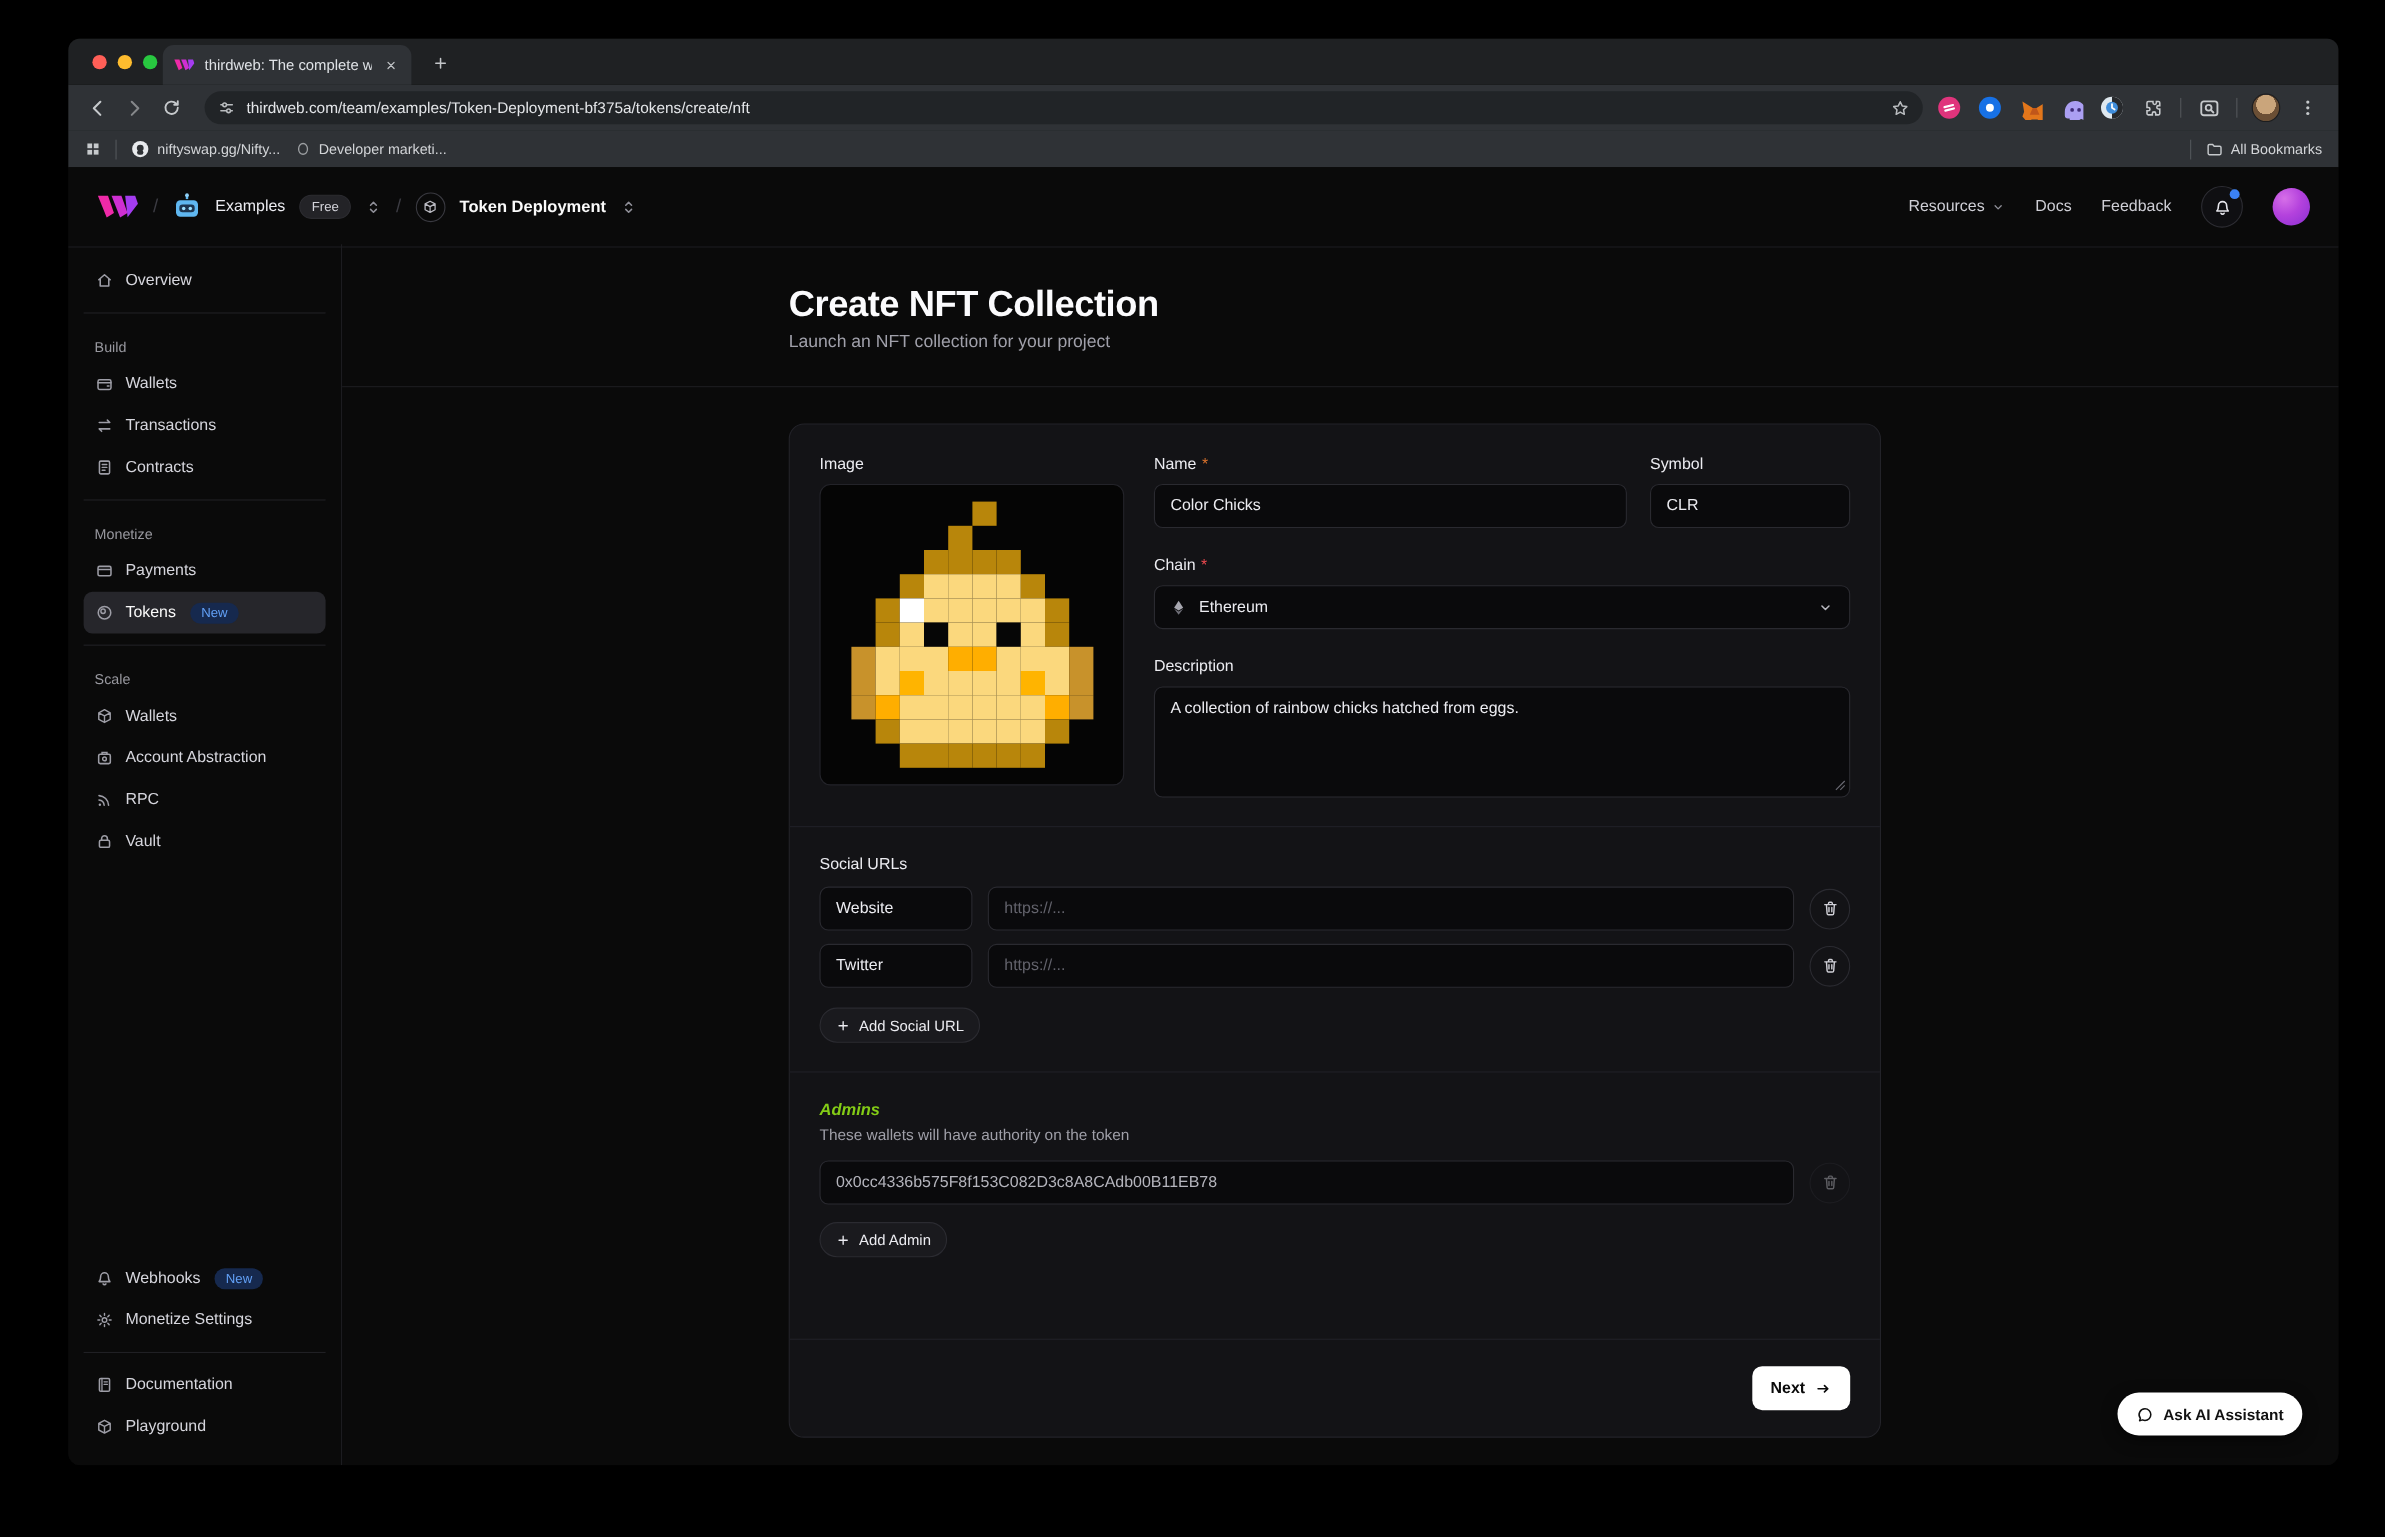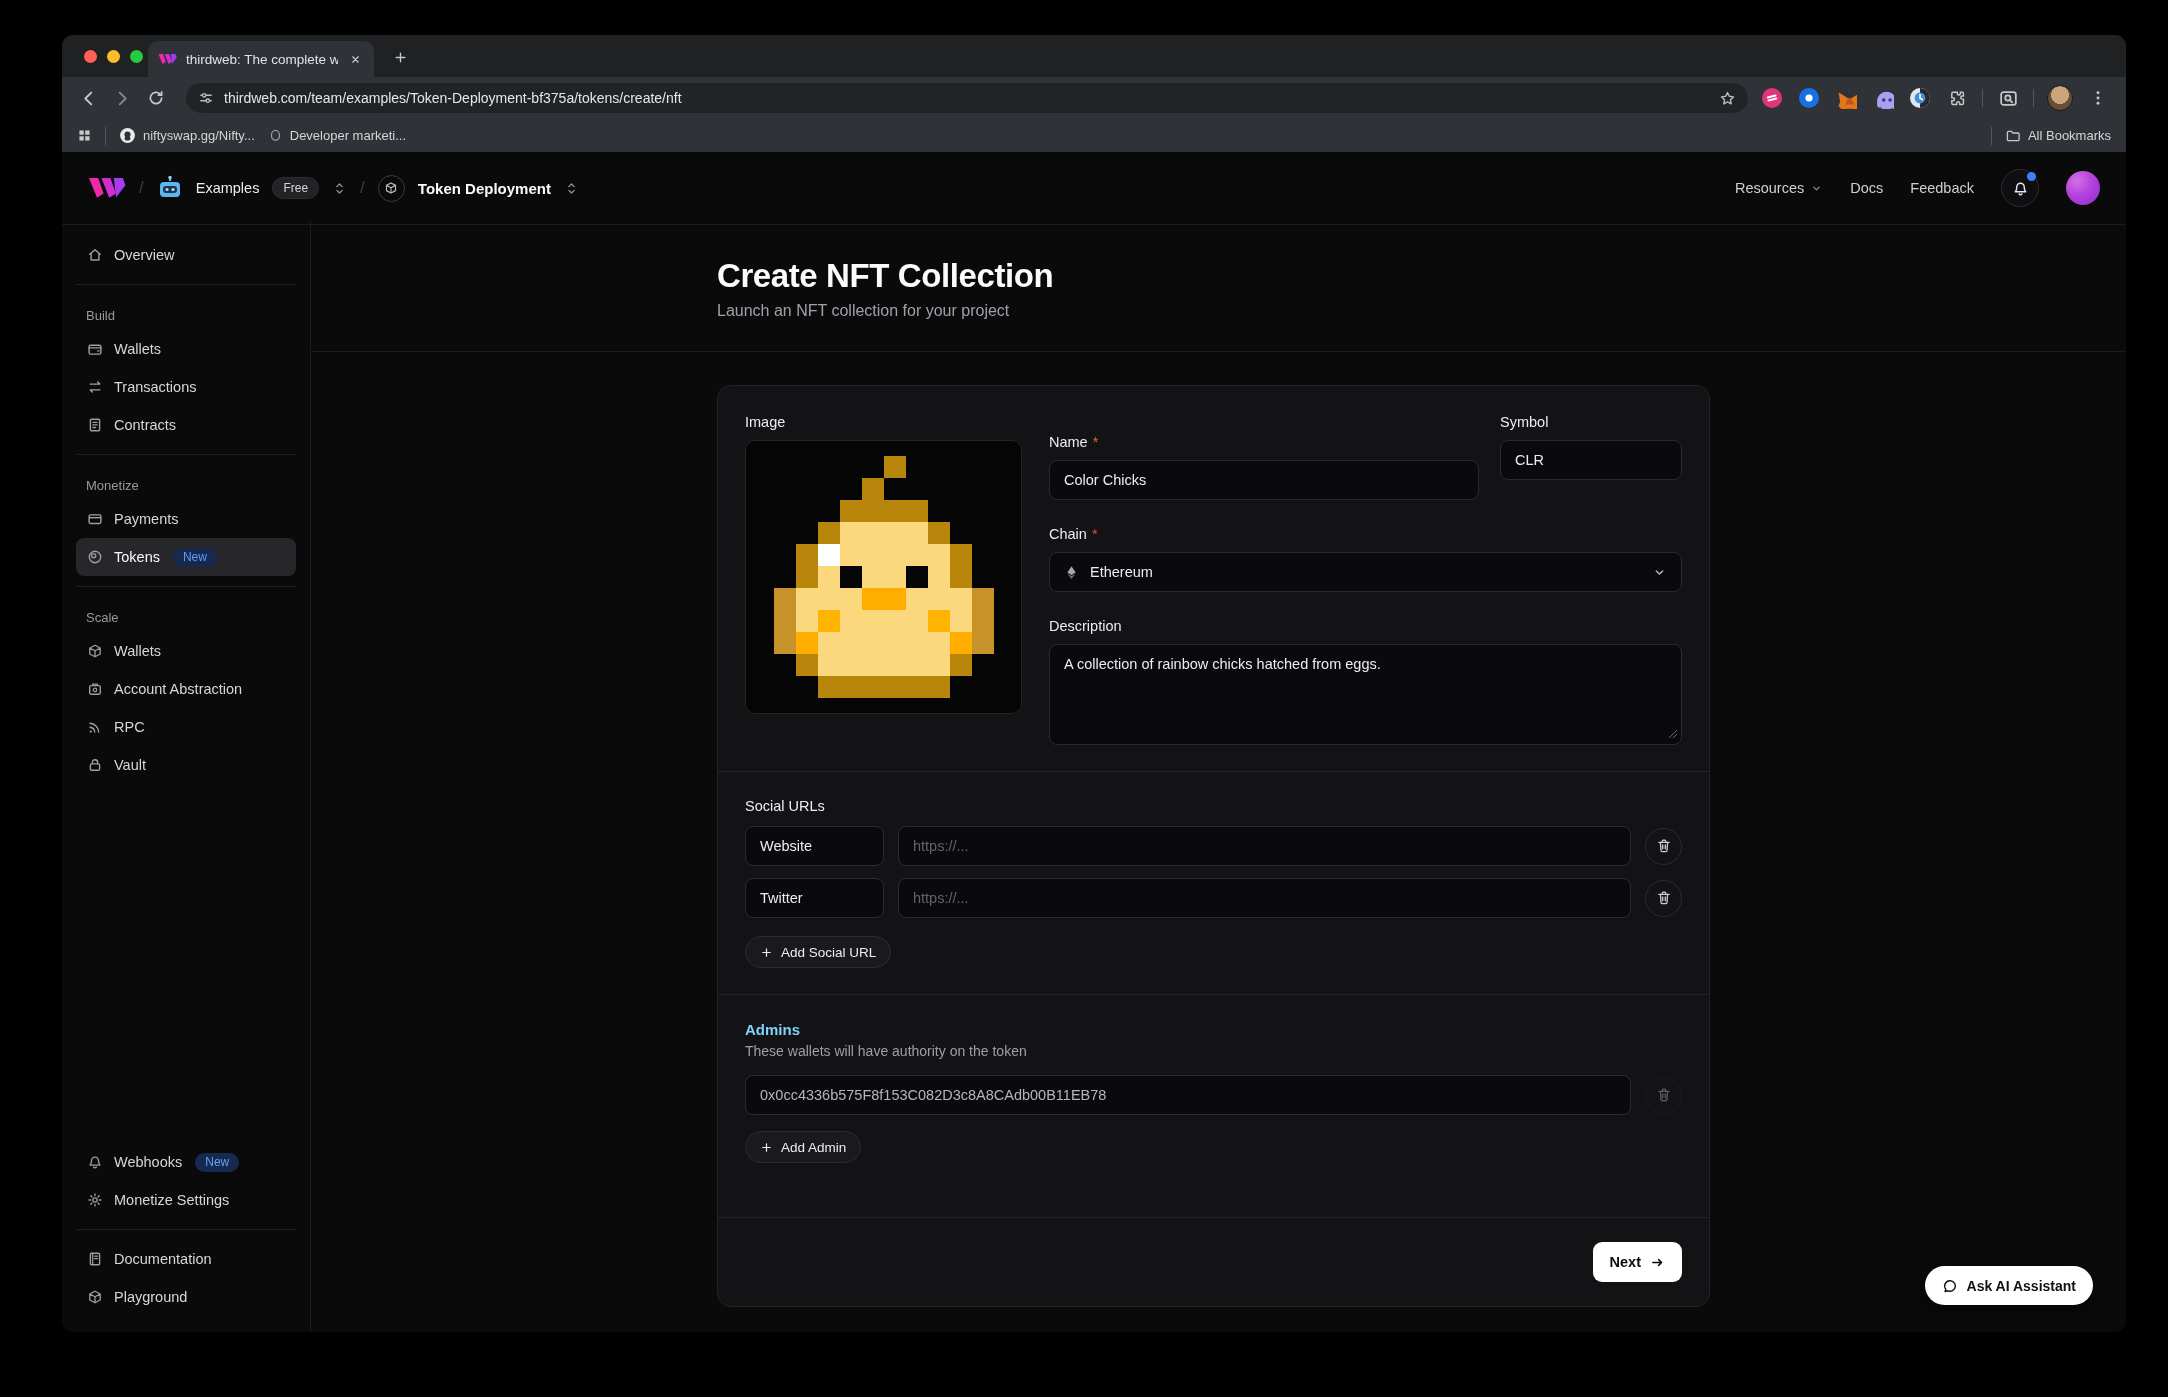--- a/index.html
+++ b/index.html
@@ -81,21 +81,21 @@
   .form-grid { display:flex; gap:27px; }
   .lbl { display:flex; align-items:center; gap:5px; font-size:14.5px; color:#ececf1; margin-bottom:10px; }
   .req-o { color:#d4702c; } .req-r { color:#e5484d; }
   .img-col { width:277px; flex:none; }
   .img-box { width:277px; height:274px; background:#050505; border:1px solid #232329; border-radius:10px;
              display:grid; place-items:center; overflow:hidden; }
   .chick { display:grid; grid-template-columns:repeat(12,22px); grid-auto-rows:22px; }
   .chick i { display:block; }
   .fields-col { flex:1; min-width:0; }
   .row-2 { display:flex; gap:21px; }
-  .f-name { flex:1;margin-top:20px; } .f-symbol { width:182px; flex:none; }
+  .f-name { flex:1; } .f-symbol { width:182px; flex:none; }
   .inp, .sel, .ta { width:100%; background:#0a0a0c; border:1px solid #2a2a30; border-radius:8px;
         color:#ececf1; font-size:14.5px; font-family:inherit; outline:none; }
   .inp { height:40px; padding:0 14px; }
   .inp::placeholder, .ta::placeholder { color:#63636c; }
   .sel { height:40px; display:flex; align-items:center; gap:11px; padding:0 14px; }
   .sel .chev { margin-left:auto; color:#b9b9c1; }
   .ta { height:101px; padding:11px 14px; resize:none; display:block; }
   .ta-wrap { position:relative; }
   .ta-wrap .grip { position:absolute; right:4px; bottom:6px; color:#6a6a73; }
   .mt { margin-top:26px; }
@@ -103,21 +103,21 @@
   .sec-label { font-size:14.5px; color:#ececf1; margin-bottom:12px; }
   .soc-row { display:flex; gap:14px; align-items:center; margin-bottom:12px; }
   .soc-platform { width:139px; flex:none; }
   .soc-url { flex:1; }
   .icon-btn { width:37px; height:37px; flex:none; border-radius:50%; border:1px solid #2b2b31; background:#131316;
               display:grid; place-items:center; color:#cfcfd6; }
   .icon-btn.disabled { opacity:.4; }
   .pill-btn { display:inline-flex; align-items:center; gap:8px; height:32px; padding:0 14px;
               border-radius:999px; border:1px solid #2b2b31; background:#1a1a1e; color:#ececf1;
               font-size:13.5px; font-family:inherit; }
-  .admins h3 { font-size:15px; font-weight:600; color:#7dd3fc; }
+  .admins h3 { font-size:15px; font-weight:600; color:#84cc16;font-style:italic; }
   .admins .sub { font-size:14px; color:#9f9fa8; margin:5px 0 16px; }
   .admin-inp { color:#b5b5bd; }
   .card-footer { position:absolute; left:0; right:0; bottom:0; height:89px; border-top:1px solid #212127;
                  display:flex; align-items:center; justify-content:flex-end; padding:0 27px; }
   .next-btn { display:inline-flex; align-items:center; gap:9px; height:40px; padding:0 17px;
               background:#fff; color:#0a0a0a; border:none; border-radius:9px; font-size:14.5px;
               font-weight:600; font-family:inherit; }
   .assistant { position:absolute; right:33px; bottom:27px; display:inline-flex; align-items:center; gap:9px;
                height:39px; padding:0 17px; background:#fff; color:#111; border:none; border-radius:999px;
                font-size:14px; font-weight:600; font-family:inherit; box-shadow:0 4px 14px rgba(0,0,0,.5); }

